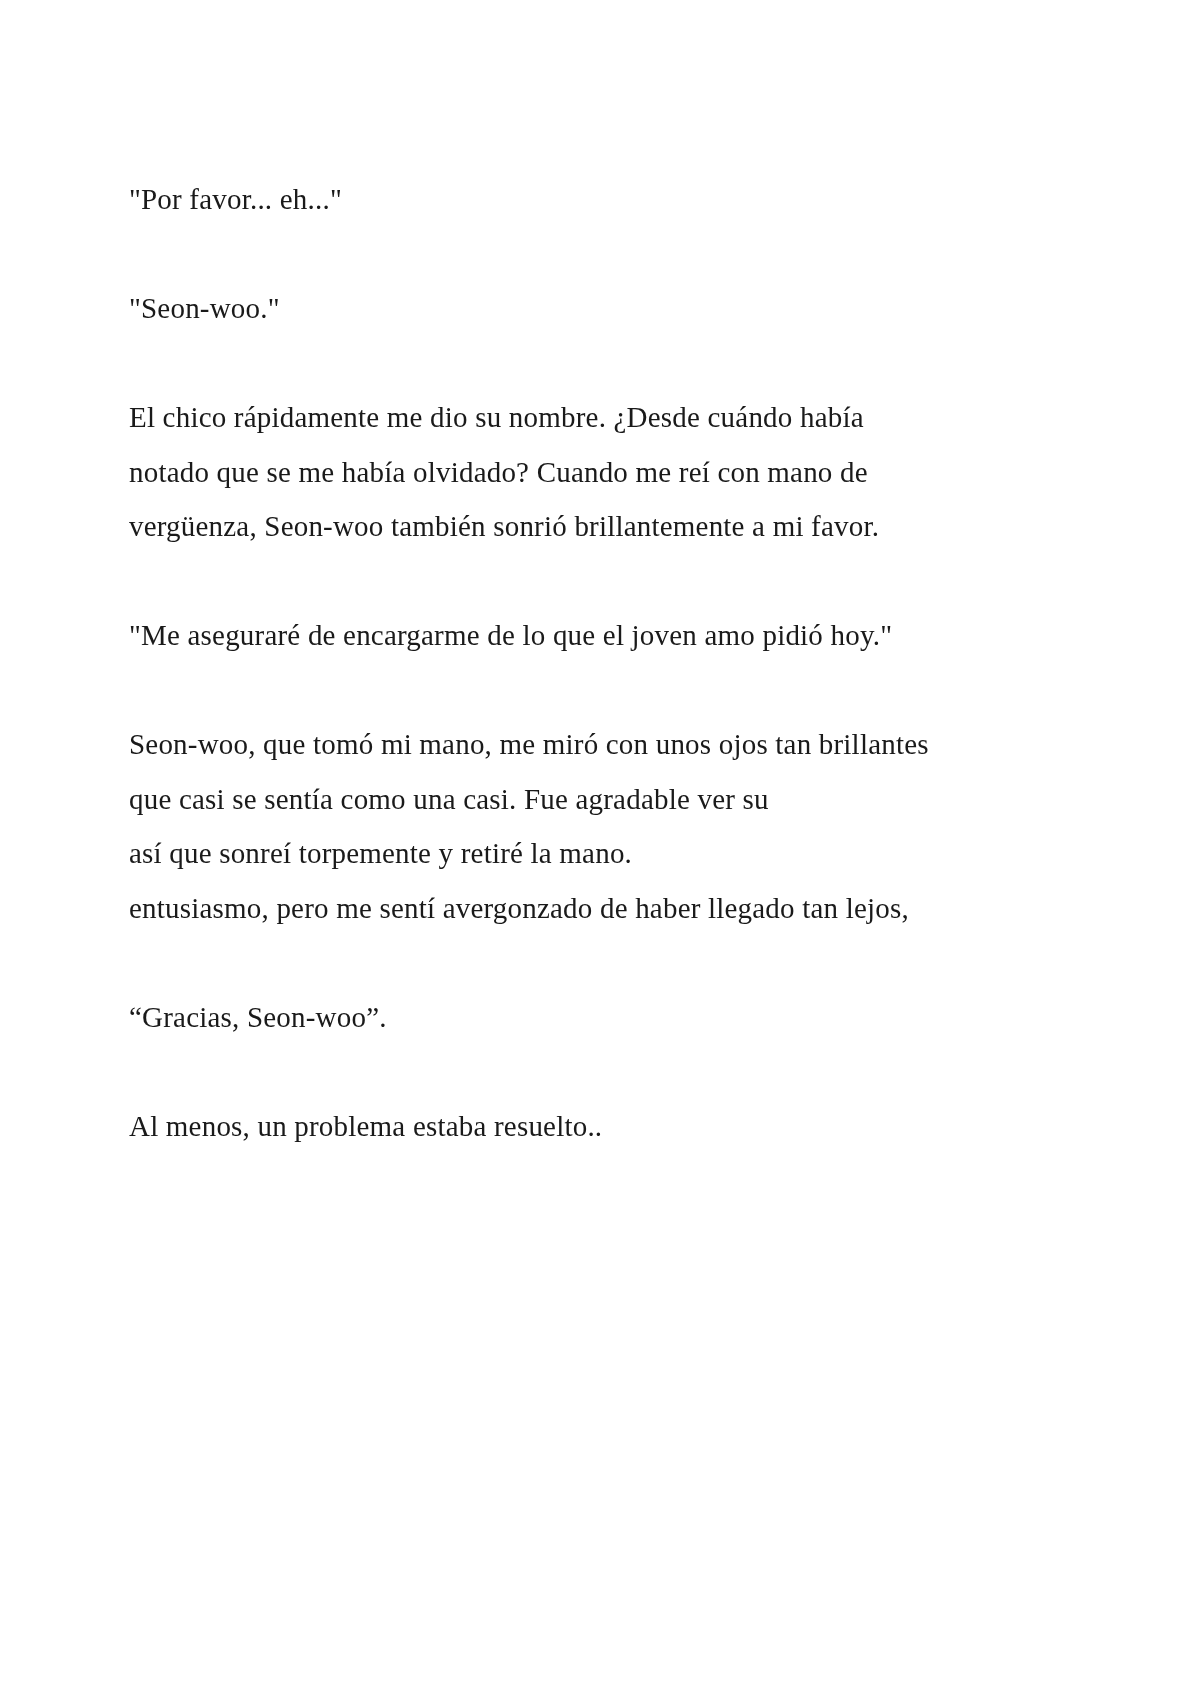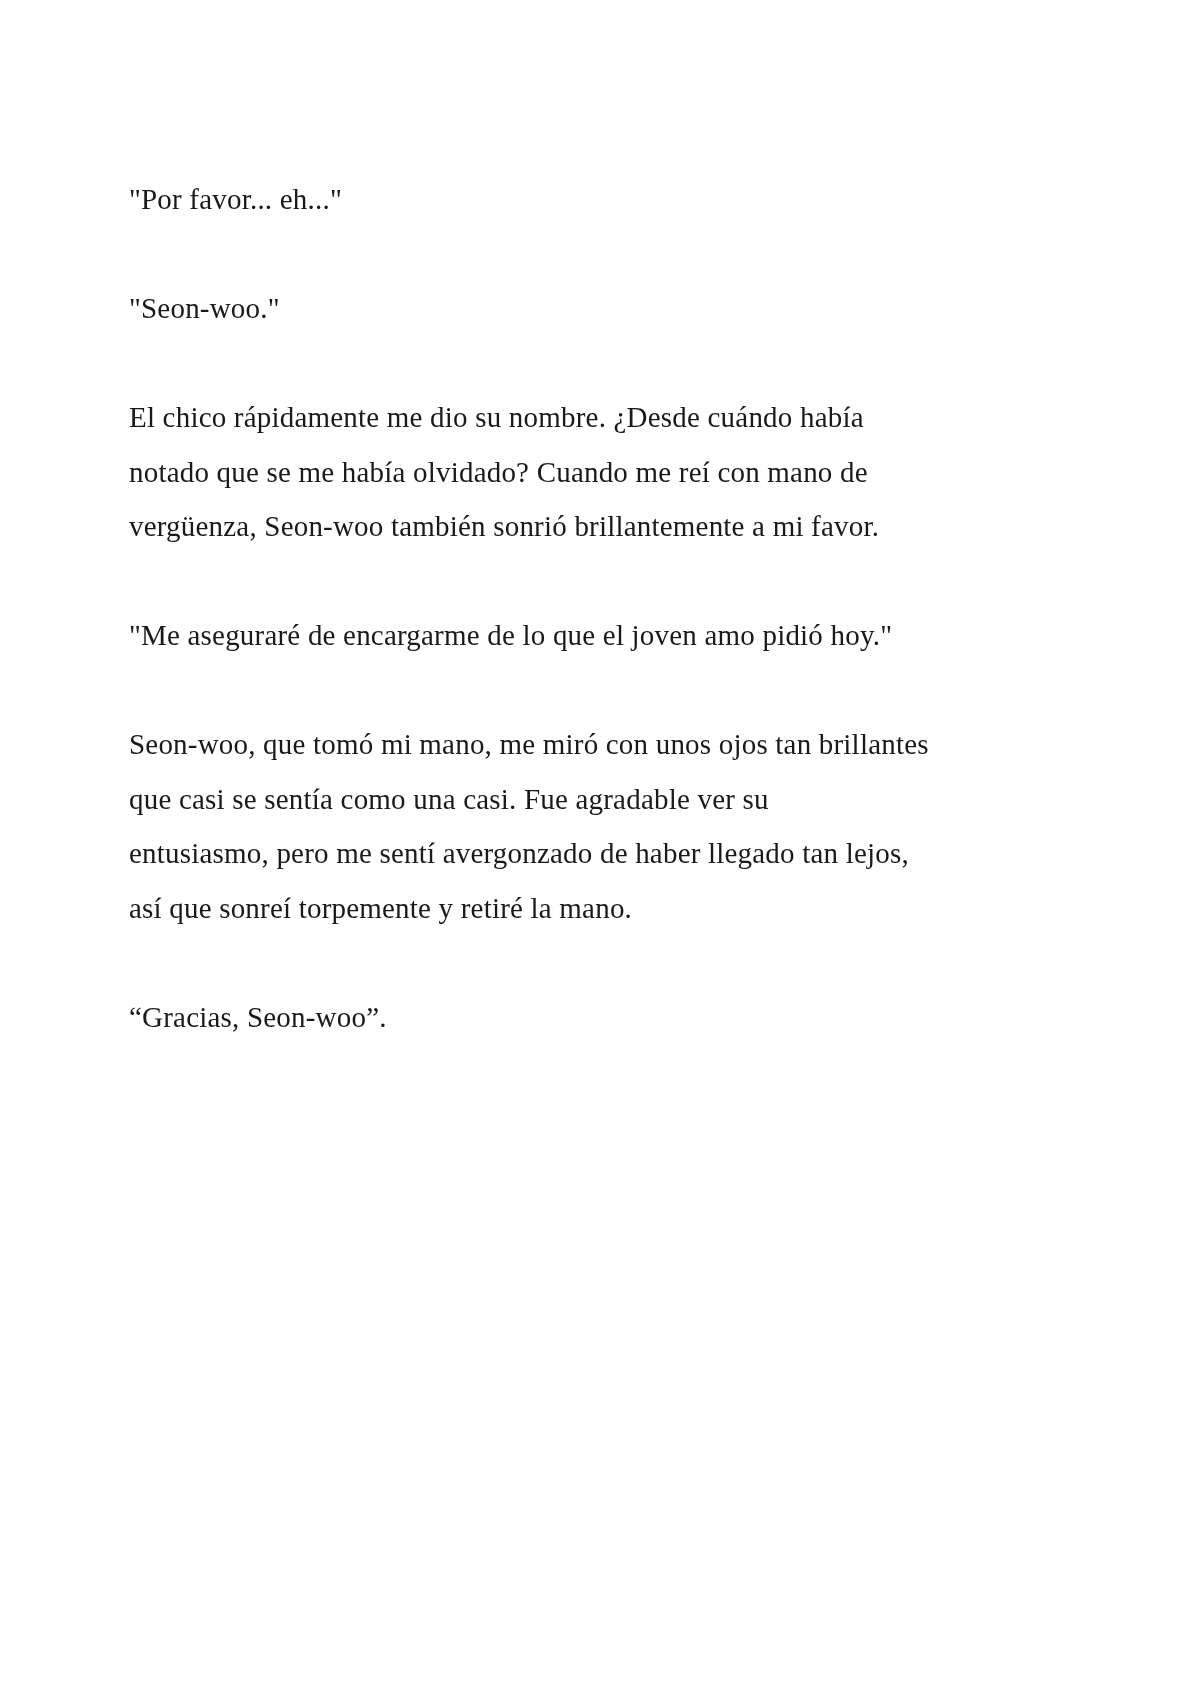--- a/index.html
+++ b/index.html
@@ -27,19 +27,22 @@
     <span class="line">El chico rápidamente me dio su nombre. ¿Desde cuándo había</span>
     <span class="line">notado que se me había olvidado? Cuando me reí con mano de</span>
     <span class="line">vergüenza, Seon-woo también sonrió brillantemente a mi favor.</span>
   </p>
   <p class="para">
     <span class="line">"Me aseguraré de encargarme de lo que el joven amo pidió hoy."</span>
   </p>
   <p class="para">
     <span class="line">Seon-woo, que tomó mi mano, me miró con unos ojos tan brillantes</span>
     <span class="line">que casi se sentía como una casi. Fue agradable ver su</span>
+    <span class="line">así que sonreí torpemente y retiré la mano.</span>
     <span class="line">entusiasmo, pero me sentí avergonzado de haber llegado tan lejos,</span>
-    <span class="line">así que sonreí torpemente y retiré la mano.</span>
   </p>
   <p class="para">
     <span class="line">“Gracias, Seon-woo”.</span>
   </p>
+  <p class="para">
+    <span class="line">Al menos, un problema estaba resuelto..</span>
+  </p>
 </div>
 
 </body></html>

